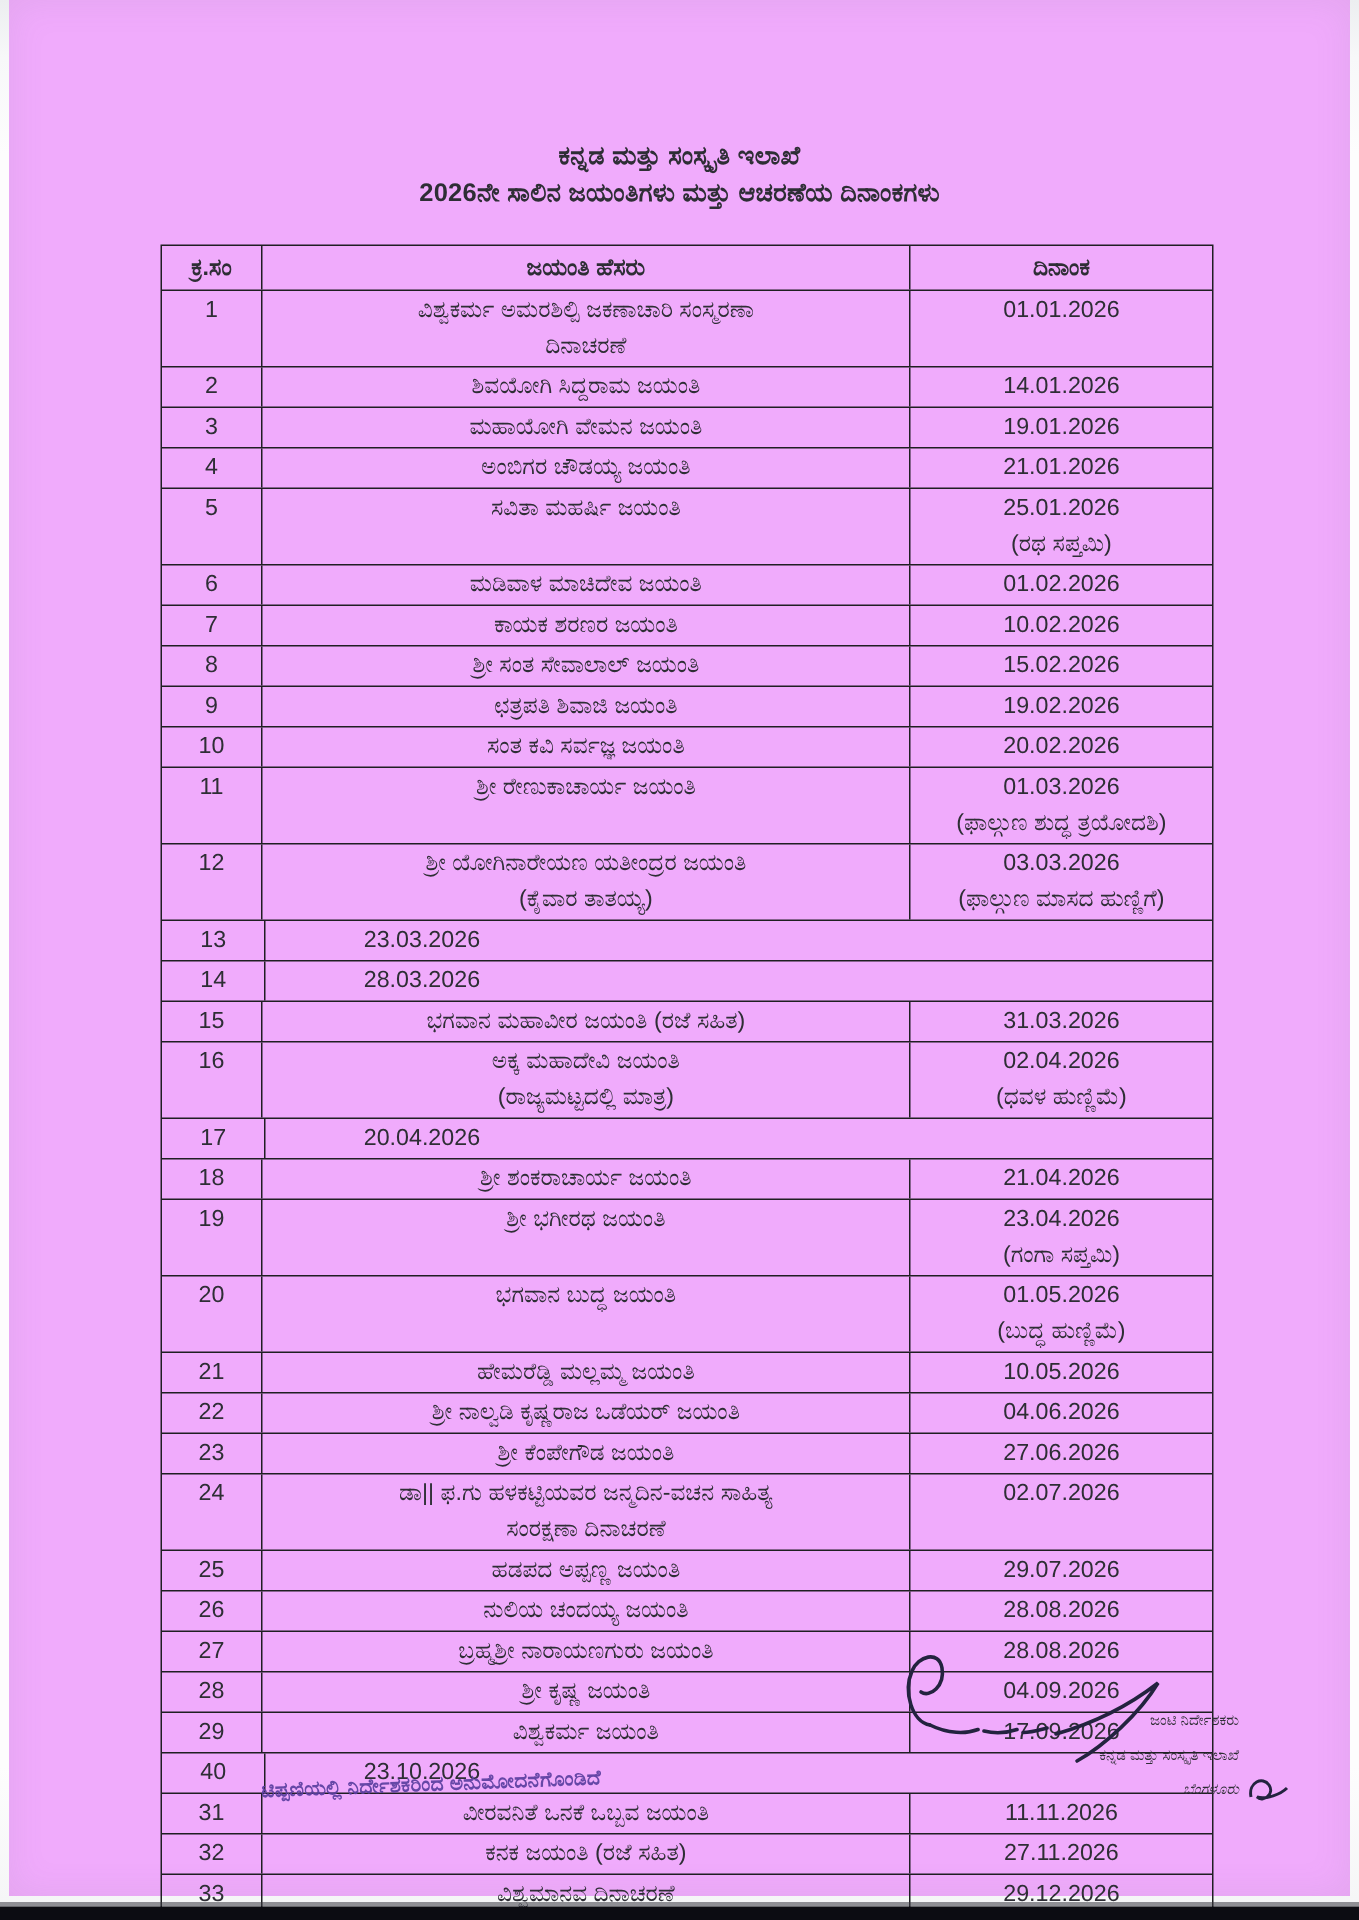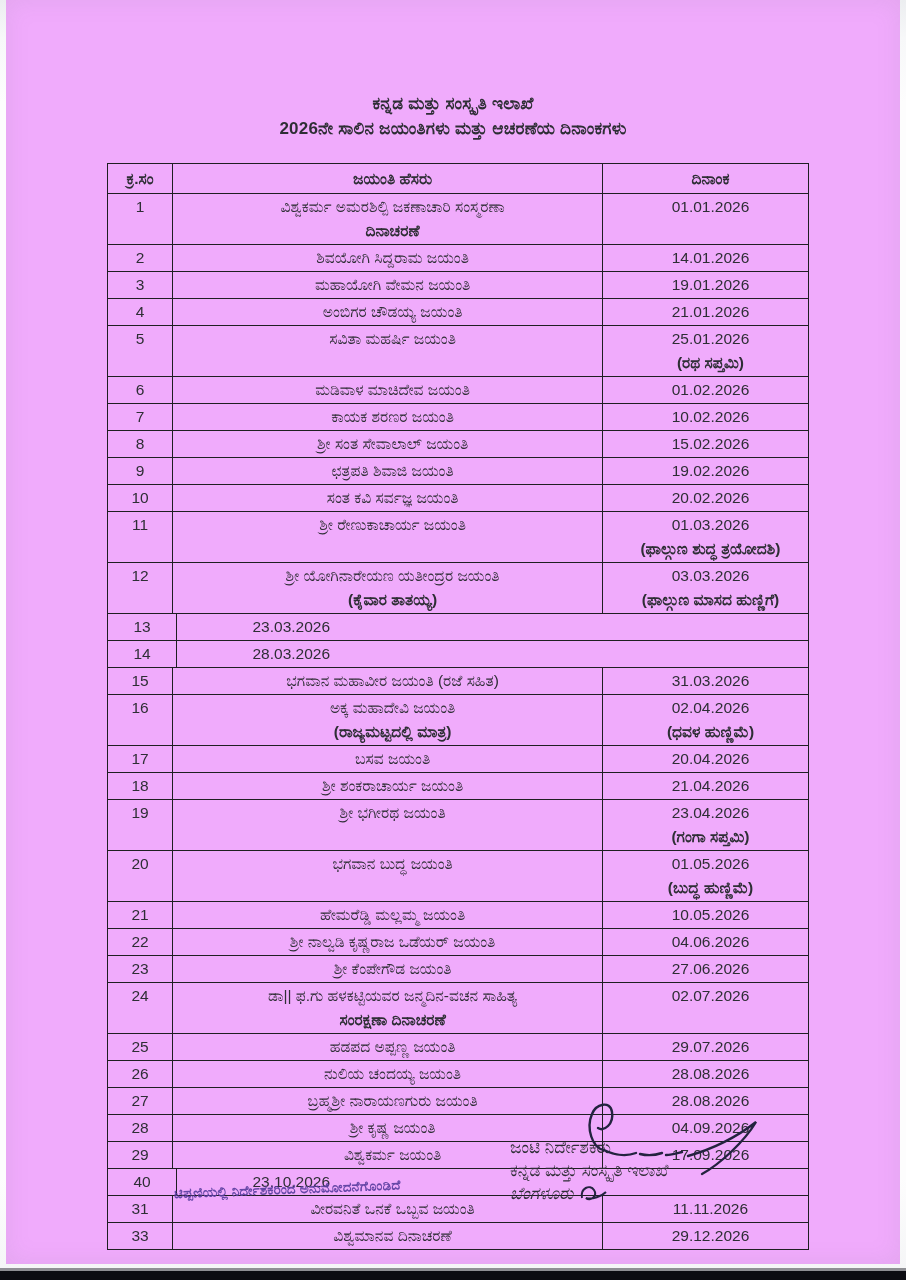--- a/index.html
+++ b/index.html
@@ -14,38 +14,38 @@
     background:#f0abfc;
     box-shadow:inset 0 0 24px rgba(120,125,135,.12);
   }
   .titles{margin-top:92px;text-align:center;line-height:1.45;}
   .title-line{font-size:17px;font-weight:600;letter-spacing:.2px;}
   .doc-table{
     width:700px;margin:22px auto 0 101px;
     border:1.6px solid #1f1f22;
     font-size:15.5px;
   }
-  .tr{display:flex;border-bottom:1.2px solid #1f1f22;gap:10px;}
+  .tr{display:flex;border-bottom:1.2px solid #1f1f22;}
   .tr:last-child{border-bottom:none;}
   .td{padding:1px 4px;text-align:center;line-height:24px;}
   .td.no{width:8.6%;border-right:1.2px solid #1f1f22;}
   .td.name{width:62.8%;border-right:1.2px solid #1f1f22;}
   .td.date{width:28.6%;}
   .thead{font-weight:600;}
   .thead .td{line-height:27px;}
-  .l2{line-height:24px;font-weight:bold;}
+  .l2{line-height:24px;}
   .footer{position:absolute;left:0;top:1100px;width:894px;height:140px;}
   .stamp{
     position:absolute;left:168px;top:80px;width:320px;
     color:#5b3fa0;font-size:13.5px;font-weight:700;
     transform:rotate(-2.2deg);letter-spacing:.2px;opacity:.92;
   }
   .sign-block{
-    position:absolute;left:504px;top:36px;width:300px;
-    text-align:left;font-size:17px;line-height:23px;
+    position:absolute;left:520px;top:36px;width:300px;
+    text-align:right;font-size:10px;line-height:23px;
   }
   .sig-svg{position:absolute;left:60px;top:-38px;pointer-events:none;}
   .city-line{position:relative;display:inline-block;font-style:italic;}
   .city-scribble{position:absolute;right:-34px;top:0;}
   .scan-bar{
     position:absolute;left:0;bottom:0;width:906px;height:9px;
     background:#0c0c12;
   }
   .scan-bar-soft{
     position:absolute;left:0;bottom:9px;width:906px;height:3px;
@@ -248,24 +248,20 @@
         <div class="l2">(ರಾಜ್ಯಮಟ್ಟದಲ್ಲಿ ಮಾತ್ರ)</div>
       </div>
       <div class="td date">
         <div class="l1">02.04.2026</div>
         <div class="l2">(ಧವಳ ಹುಣ್ಣಿಮೆ)</div>
       </div>
     </div>
 
     <div class="tr">
       <div class="td no">17</div>
-      <div class="td name">
-        <div class="l1">ಬಸವ ಜಯಂತಿ</div>
-
-      </div>
       <div class="td date">
         <div class="l1">20.04.2026</div>
 
       </div>
     </div>
 
     <div class="tr">
       <div class="td no">18</div>
       <div class="td name">
         <div class="l1">ಶ್ರೀ ಶಂಕರಾಚಾರ್ಯ ಜಯಂತಿ</div>
@@ -422,20 +418,31 @@
       <div class="td name">
         <div class="l1">ವೀರವನಿತೆ ಒನಕೆ ಒಬ್ಬವ ಜಯಂತಿ</div>
 
       </div>
       <div class="td date">
         <div class="l1">11.11.2026</div>
 
       </div>
     </div>
 
+    <div class="tr">
+      <div class="td no">32</div>
+      <div class="td name">
+        <div class="l1">ಕನಕ ಜಯಂತಿ (ರಜೆ ಸಹಿತ)</div>
+
+      </div>
+      <div class="td date">
+        <div class="l1">27.11.2026</div>
+
+      </div>
+    </div>
 
     <div class="tr">
       <div class="td no">33</div>
       <div class="td name">
         <div class="l1">ವಿಶ್ವಮಾನವ ದಿನಾಚರಣೆ</div>
 
       </div>
       <div class="td date">
         <div class="l1">29.12.2026</div>
 

